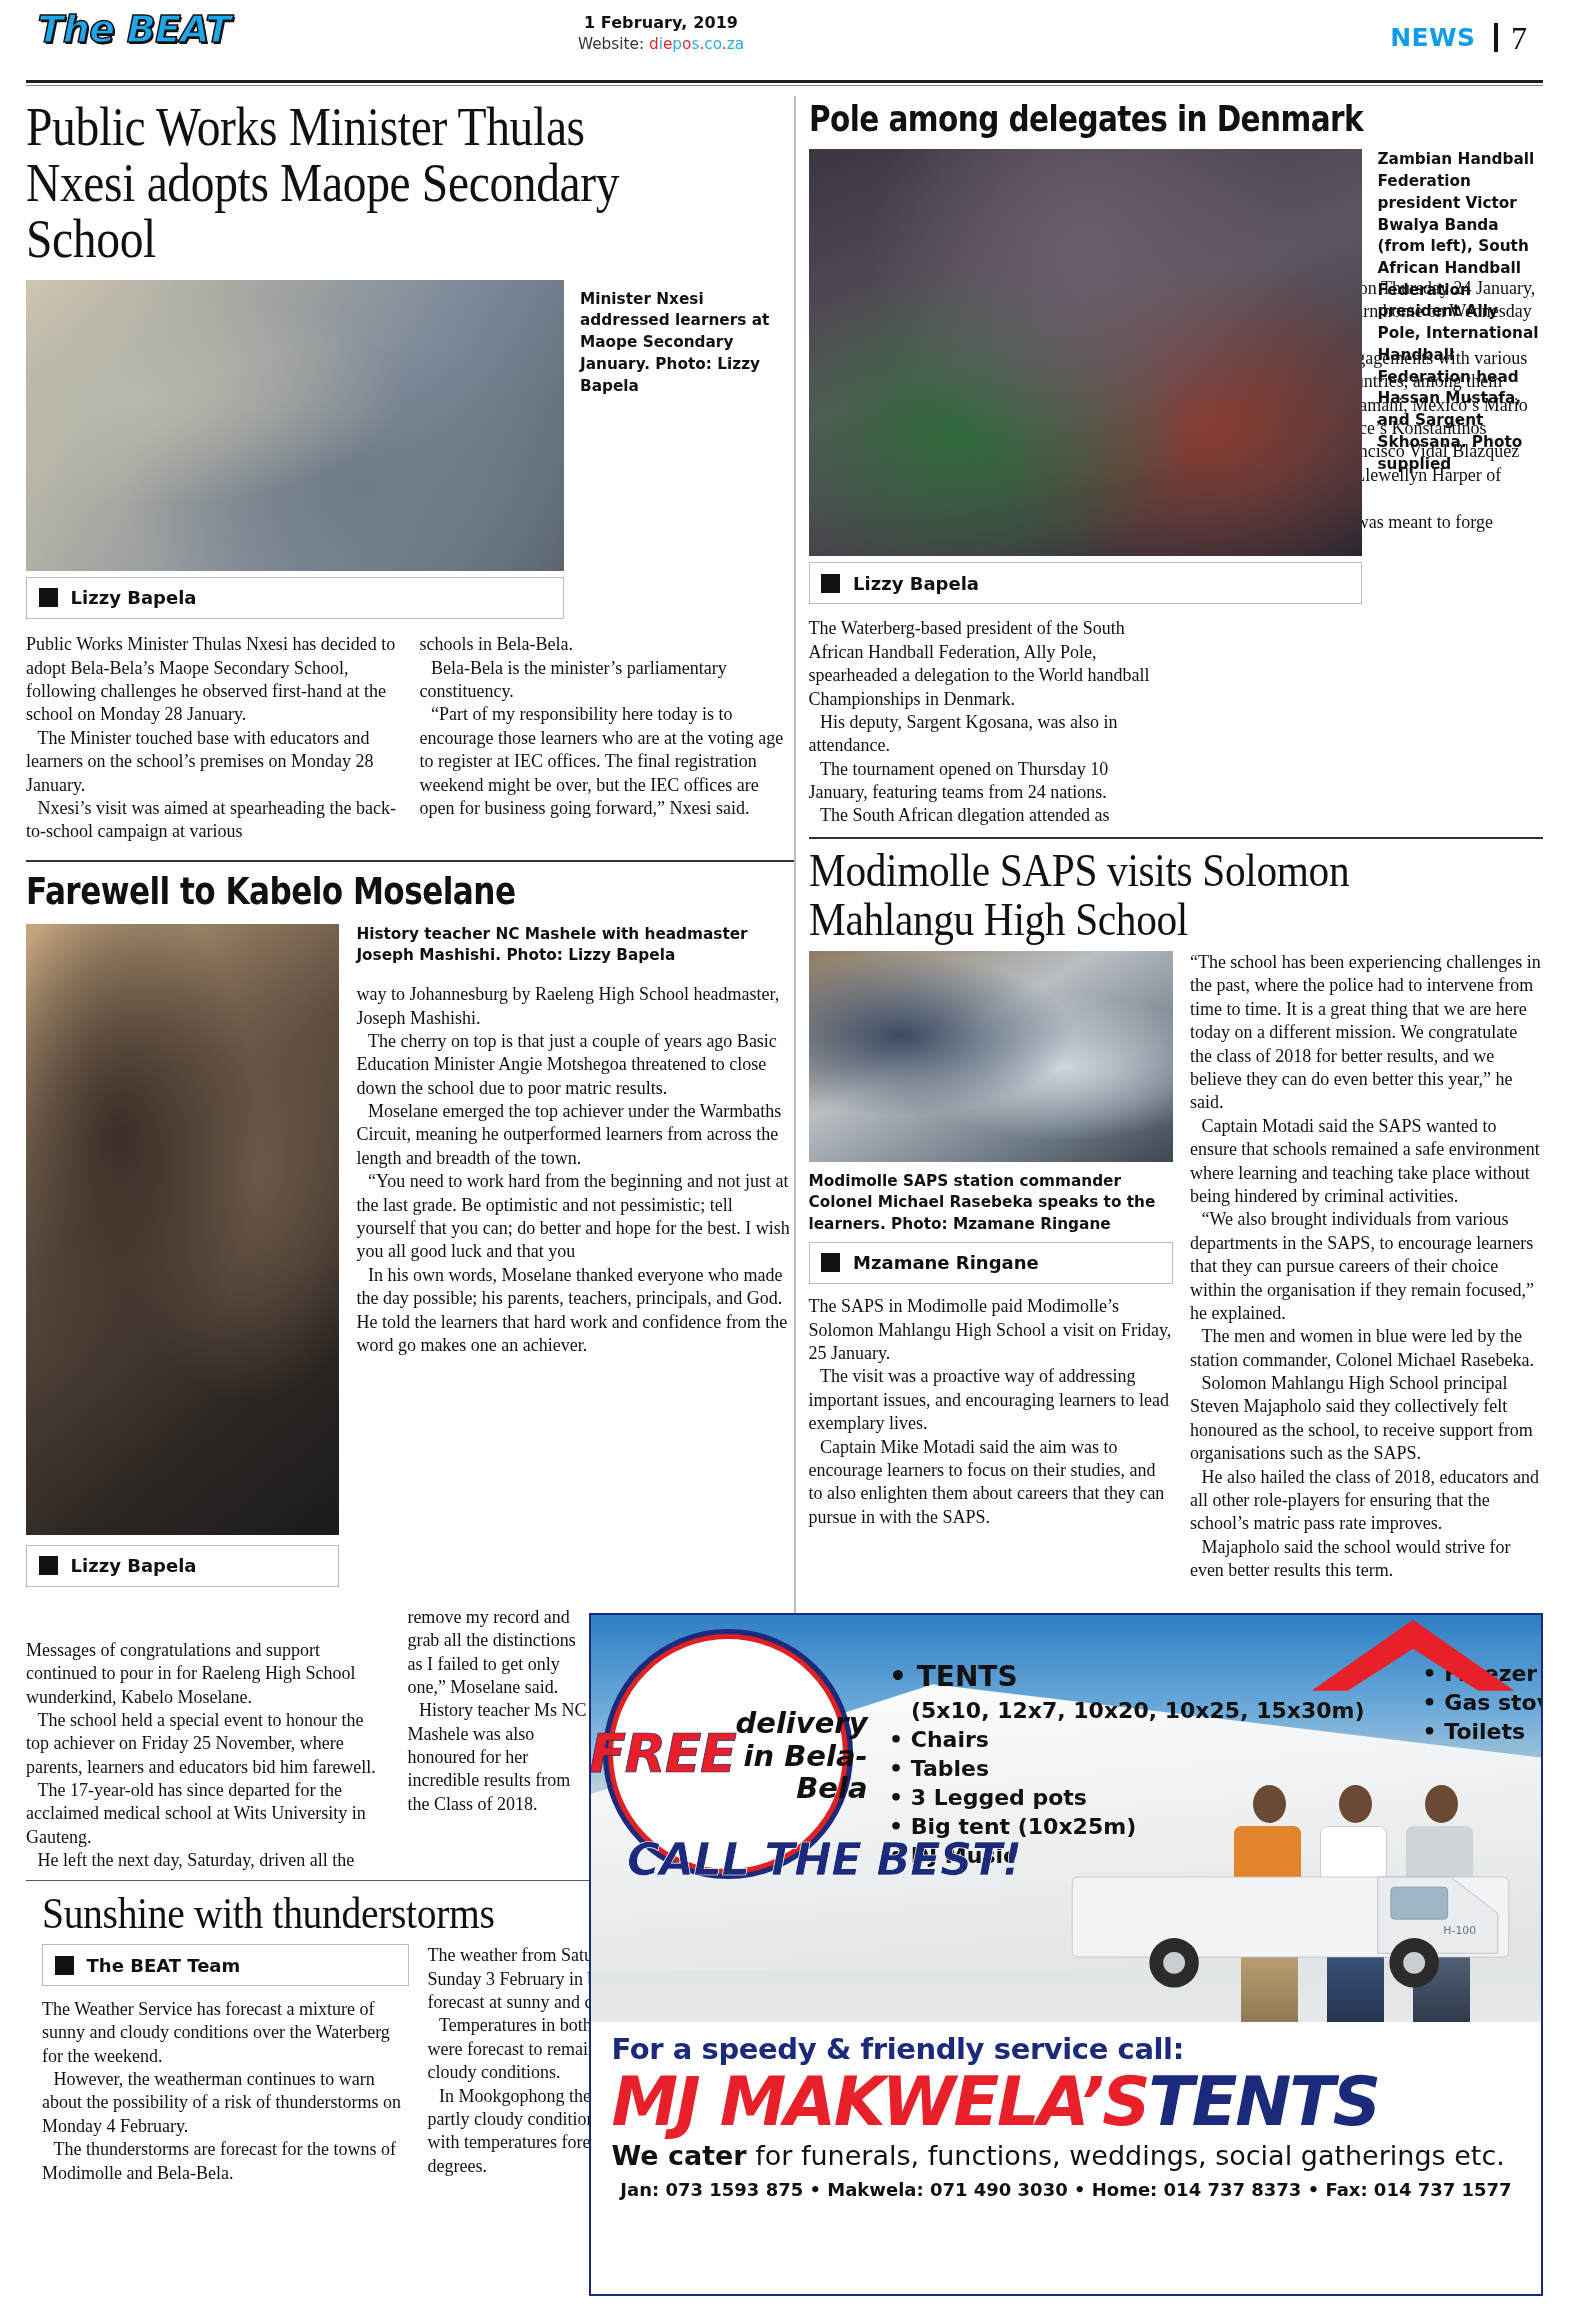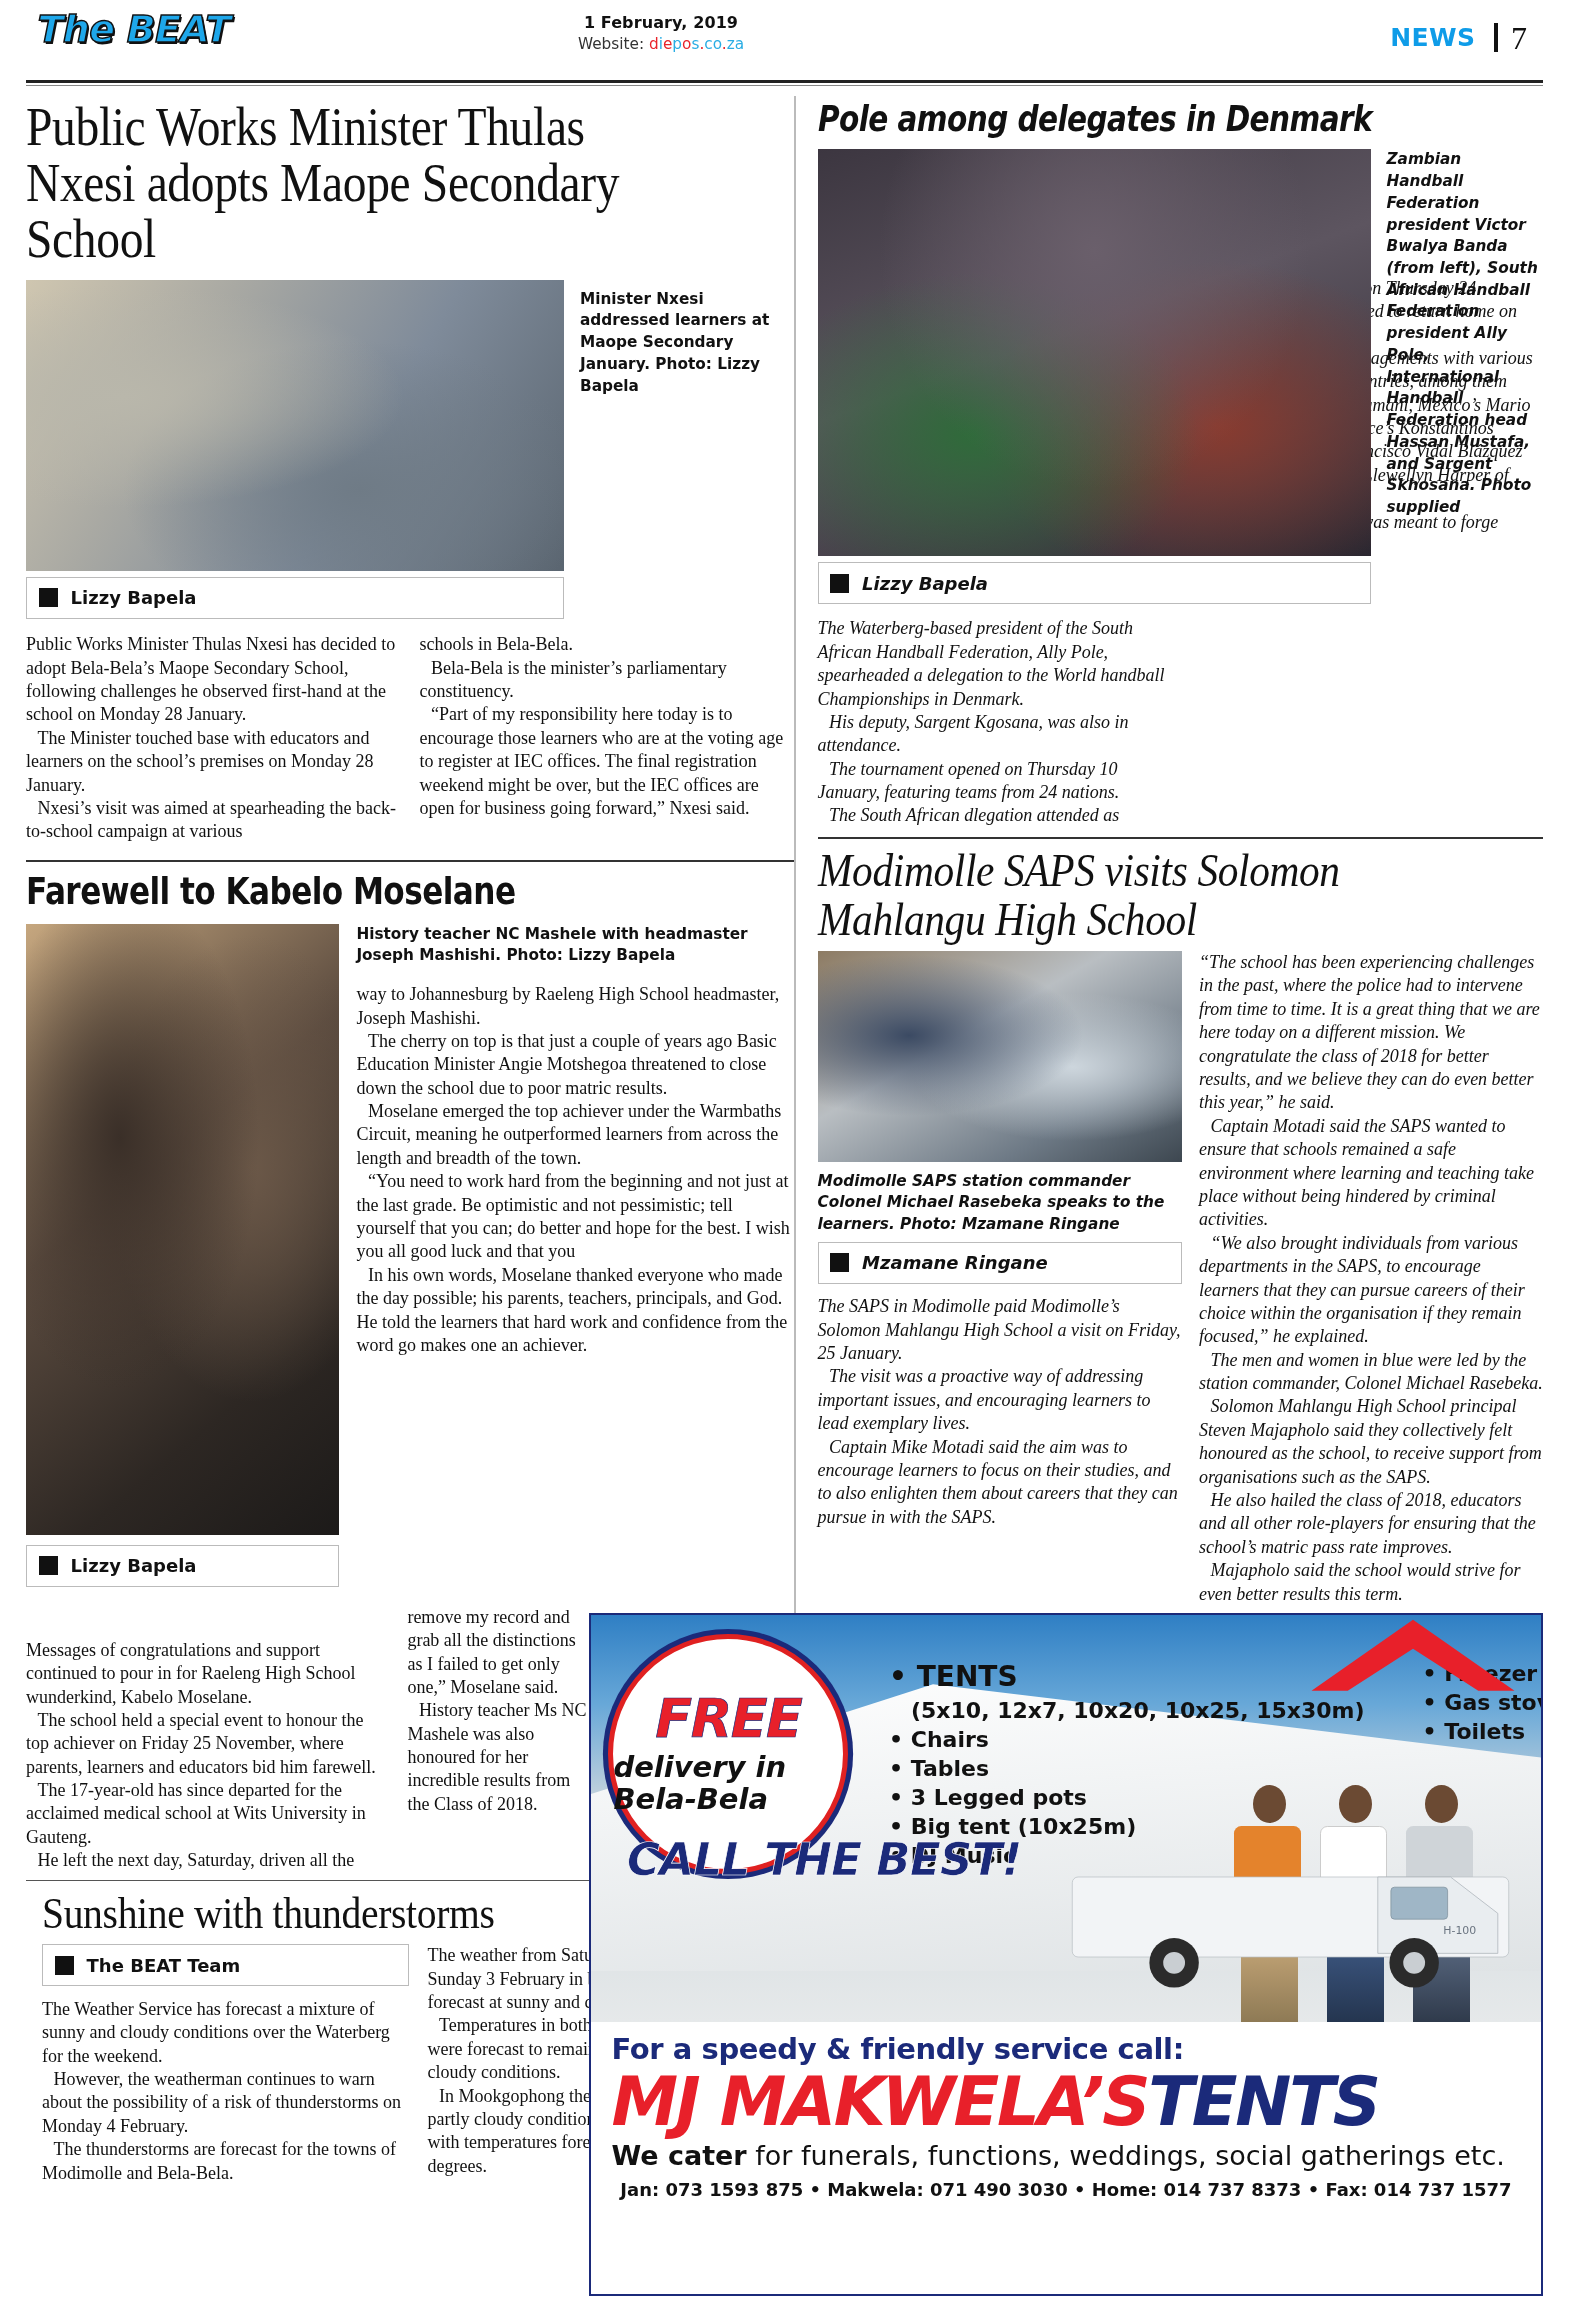--- a/index.html
+++ b/index.html
@@ -40,21 +40,21 @@
   .vrule { width:3.6px; height:29px; background:#111; display:inline-block; }
   .page-no { font-family:"Liberation Serif", serif; font-size: 32px; color:#111; line-height:1; }
 
   .rule-thick { height: 2.9px; background:#222; margin: 4.4px 0 0 0; }
   .rule-thin  { height: 0.7px; background:#888; margin-top: 1.5px; }
 
   
   .main-grid { display:flex; gap: 0; margin-top: 10.2px; }
   .col-left { width: 768px; flex: 0 0 768px; }
   .vdivider { width: 1.5px; background:#bbb; flex:0 0 1.5px; }
-  .col-right { flex:1; padding-left: 22px; font-style: italic; }
+  .col-right { flex:1; padding-left: 13px; }
 
   
   h1.serif-head {
     font-family:"Liberation Serif", serif;
     font-weight: normal;
     font-size: 54px; line-height: 1.04;
     margin: 2.9px 0 13px 0;
     transform: scaleX(0.88); transform-origin: left center;
     letter-spacing: -0.4px;
   }
@@ -124,21 +124,21 @@
     font-family:"DejaVu Sans", sans-serif;
   }
   .ad-top { position:relative; height: 407px;
     background: linear-gradient(180deg,#2f7fc4 0%, #68a8d8 22%, #cfd8dd 48%, #e6e9ea 100%); }
   .ad-tent { position:absolute; left:0; right:0; top:51px; height:305px;
     background: linear-gradient(175deg,#ffffff 0%, #f2f4f5 40%, #dfe3e5 100%);
     clip-path: polygon(0% 42%, 36% 6%, 100% 30%, 100% 100%, 0% 100%); }
   .ad-burst {
     position:absolute; left:17.4px; top:19px; width: 240px; height:240px; border-radius:50%;
     background:#fff; border: 5.1px solid #e02121; box-shadow: 0 0 0 5.1px #1b2a7a;
-    display:flex; flex-direction:column; align-items:center; justify-content:center; text-align:left;
+    display:flex; flex-direction:row; align-items:center; justify-content:center; text-align:right;
   }
   .ad-free { color:#e8202a; font-weight:bold; font-style:italic; font-size: 54px; line-height:1;
              letter-spacing:-1.5px; -webkit-text-stroke:0.7px #1b2a7a; }
   .ad-del { color:#111; font-weight:bold; font-style:italic; font-size: 29px; line-height:1.12; margin-top:4.4px;}
   .ad-list { position:absolute; left: 298px; top: 44px; display:flex; gap: 58px; }
   .ad-list ul { list-style:none; margin:0; padding:0; }
   .ad-list li { font-weight:bold; font-size: 22px; line-height:1.32; color:#111; white-space:nowrap;}
   .ad-list li.big { font-size: 28px; }
   .ad-list li.sub { font-weight:bold; font-size: 22px; padding-left: 22px; }
   .ad-list li::marker{ }

